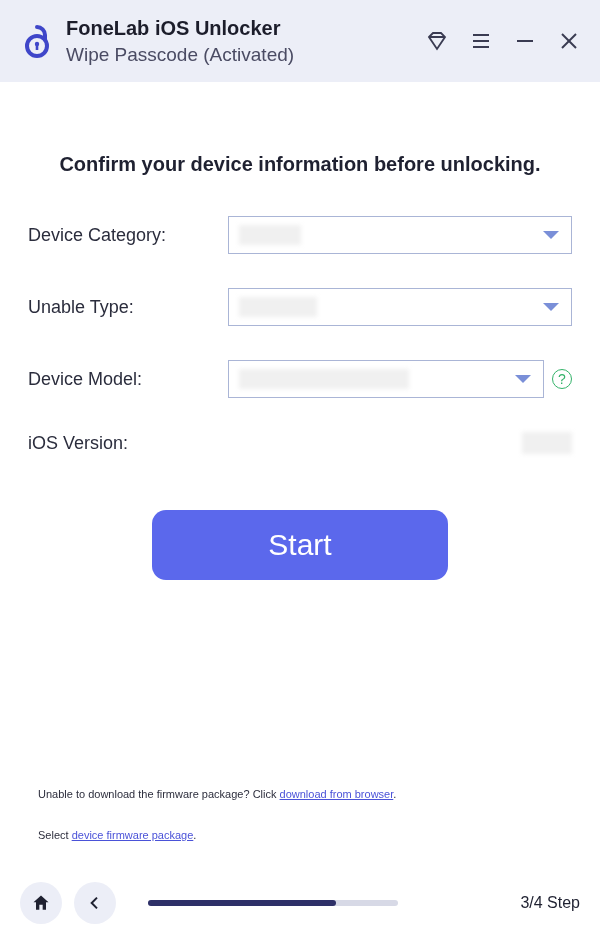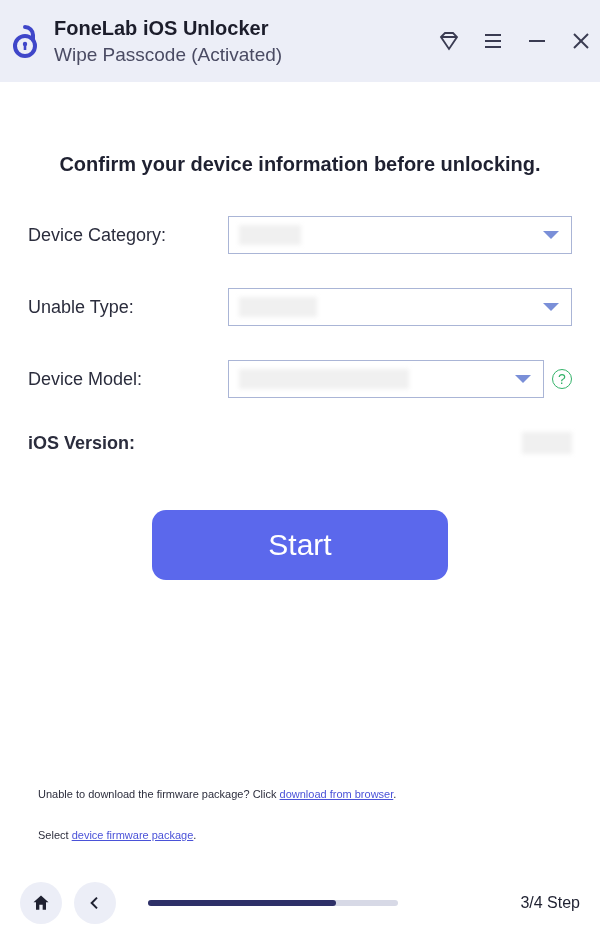--- a/index.html
+++ b/index.html
@@ -9,21 +9,21 @@
     font-family: -apple-system, BlinkMacSystemFont, "Segoe UI", Arial, sans-serif;
     background: #fff;
     overflow: hidden;
     position: relative;
   }
   .titlebar {
     height: 82px;
     background: #eceef7;
     display: flex;
     align-items: center;
-    padding: 0 6px;
+    padding: 0 18px;
   }
   .tb-left { display: flex; align-items: center; }
   .app-icon svg { display: block; }
   .tb-titles { margin-left: 10px; }
   .app-title {
     font-size: 20px;
     font-weight: 700;
     color: #1c1d2b;
   }
   .app-sub {
@@ -89,21 +89,21 @@
     height: 20px;
     border: 1.5px solid #34b36a;
     border-radius: 50%;
     color: #34b36a;
     font-size: 14px;
     display: flex;
     align-items: center;
     justify-content: center;
     cursor: pointer;
   }
-  .ios-row { margin-bottom: 18px; font-weight: bold; }
+  .ios-row { margin-bottom: 18px; }
   .ios-value {
     margin-left: auto;
     width: 50px;
     height: 22px;
     background: #f0f0f0;
     filter: blur(2px);
   }
   .start-wrap { text-align: center; margin-top: 56px; }
   .start-btn {
     display: inline-block;

